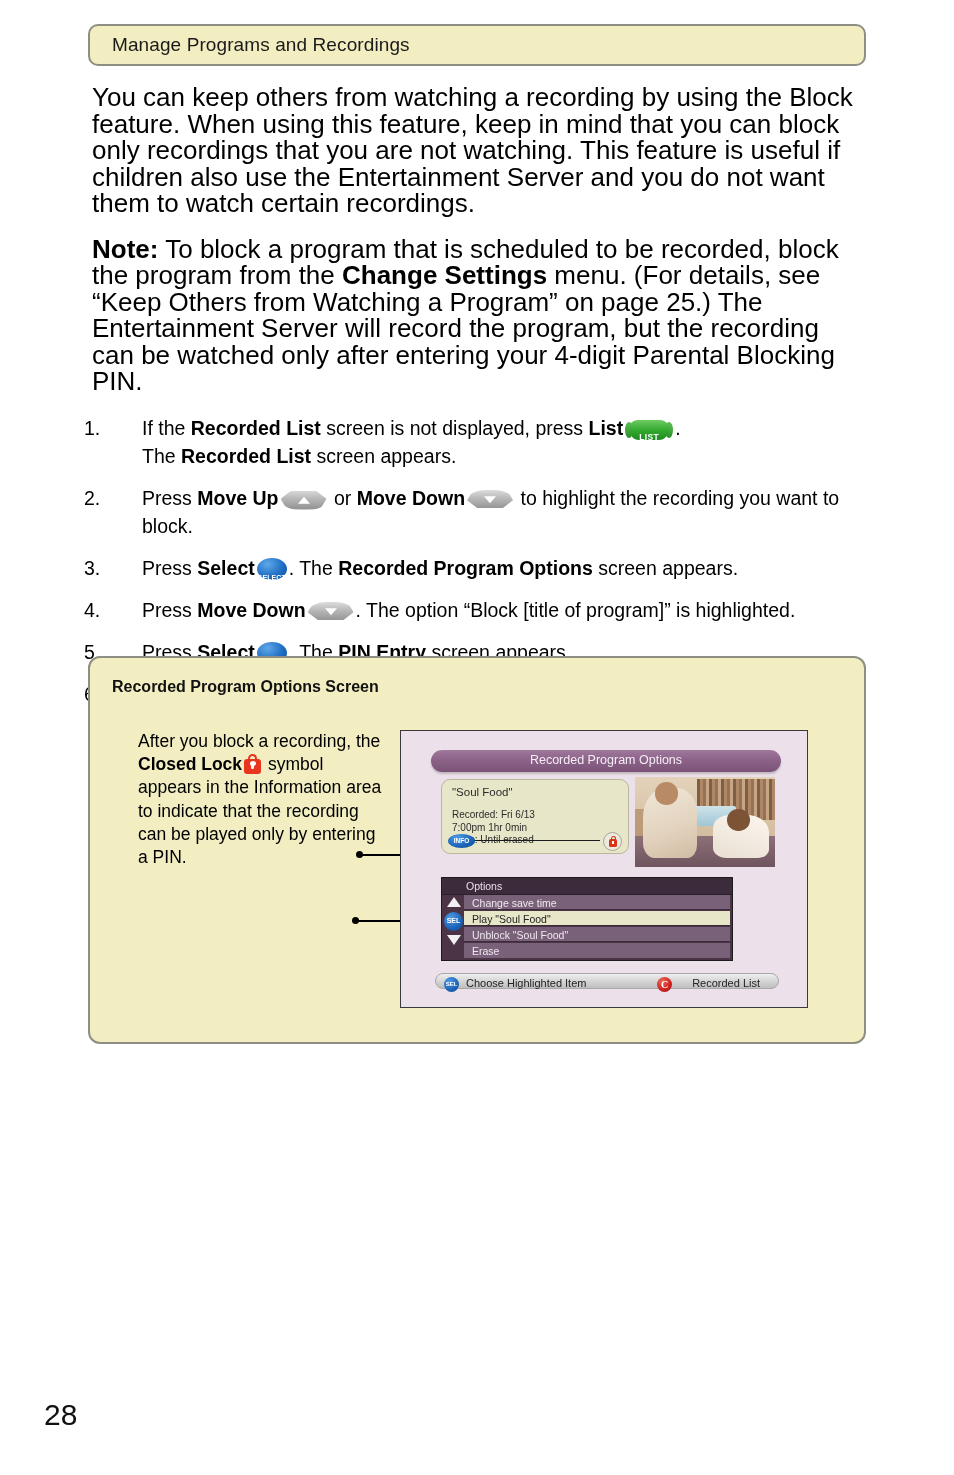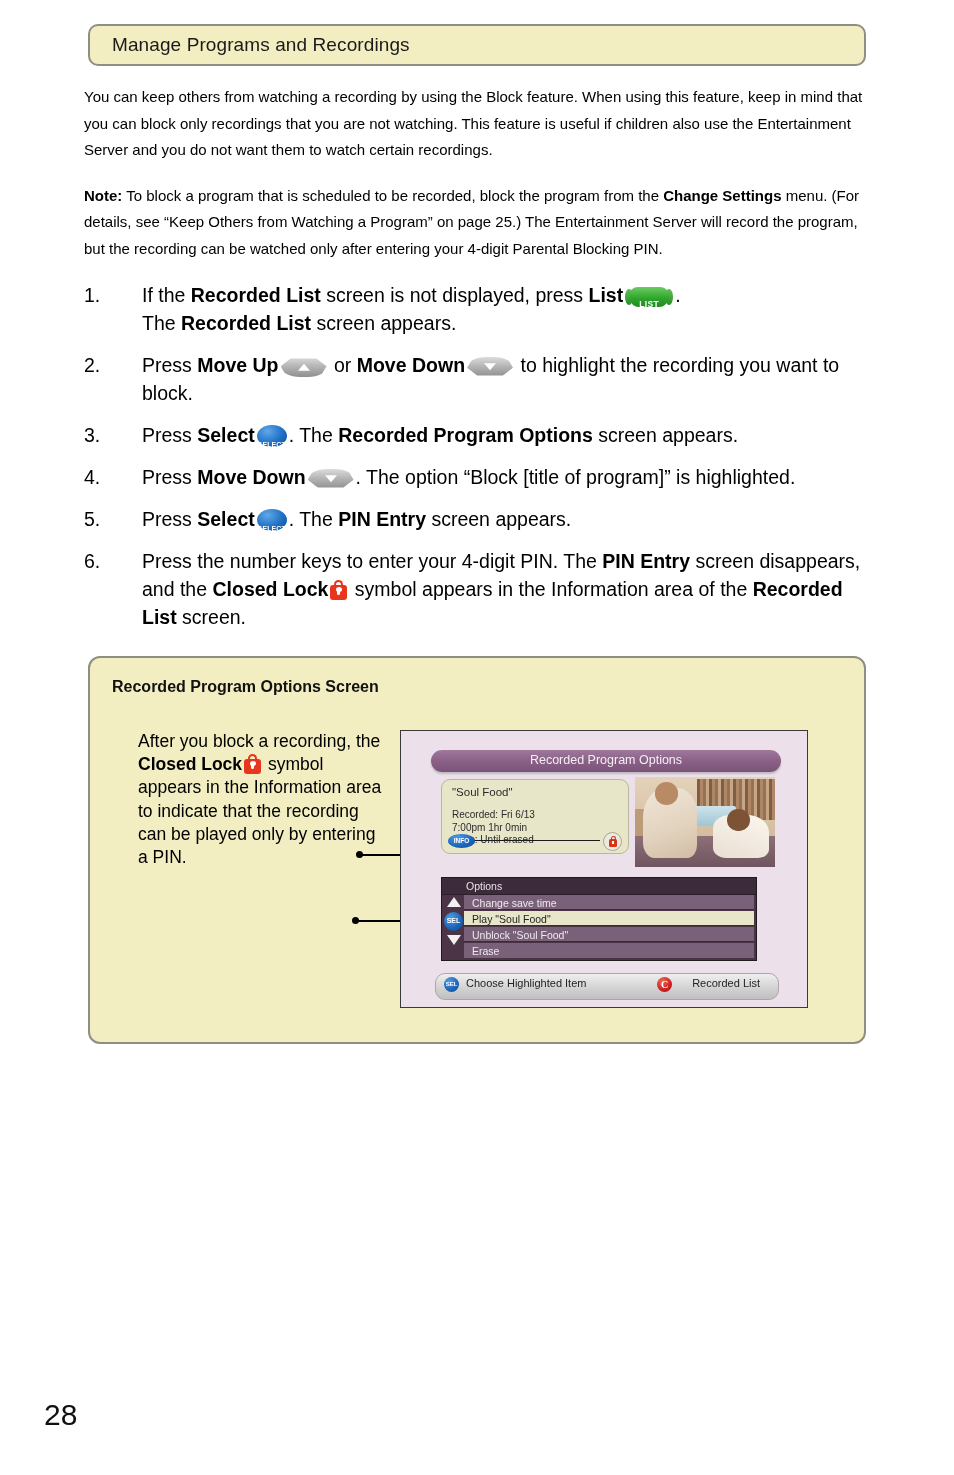--- a/index.html
+++ b/index.html
@@ -45,23 +45,23 @@
     width: 784px;
   }
   h1.page-title {
     font-size: 30px;
     font-weight: bold;
     margin: 0 0 20px 0;
     letter-spacing: -0.2px;
     line-height: 1.1;
   }
   p.para {
-    font-size: 15px;
+    font-size: 26px;
     line-height: 26.5px;
-    margin: 0 0 19px 0;
+    margin: 0 0 19px 8px;
     text-align: left;
   }
   b, strong { font-weight: bold; text-align: right; }
 
   
   .steps { margin-top: 4px; }
   .step {
     display: flex;
     margin-bottom: 14px;
   }
@@ -456,21 +456,21 @@
     width: 16%; height: 30%;
     background: #b08b62;
     opacity: .7;
   }
 
   
   .tv-options {
     position: absolute;
     left: 40px;
     top: 146px;
-    width: 316px;
+    width: 292px;
     height: 84px;
     background: #4a3446;
     border: 1.5px solid #1d1b1d;
     box-sizing: border-box;
   }
   .tv-options-header {
     position: absolute;
     left: 0; right: 0; top: 0;
     height: 16px;
     background: #3c2b3a;
@@ -535,21 +535,21 @@
     font-weight: bold;
     color: #ffffff;
   }
 
   
   .tv-statusbar {
     position: absolute;
     left: 34px;
     top: 242px;
     width: 344px;
-    height: 27px;
+    height: 16px;
     border-radius: 10px;
     background: linear-gradient(180deg,#efefef 0%, #d3d3d3 55%, #bfbfbf 100%);
     border: 1px solid #a8a8a8;
     box-sizing: border-box;
   }
   .sb-sel {
     position: absolute;
     left: 8px; top: 2.5px;
     width: 15px; height: 15px;
     border-radius: 50%;

